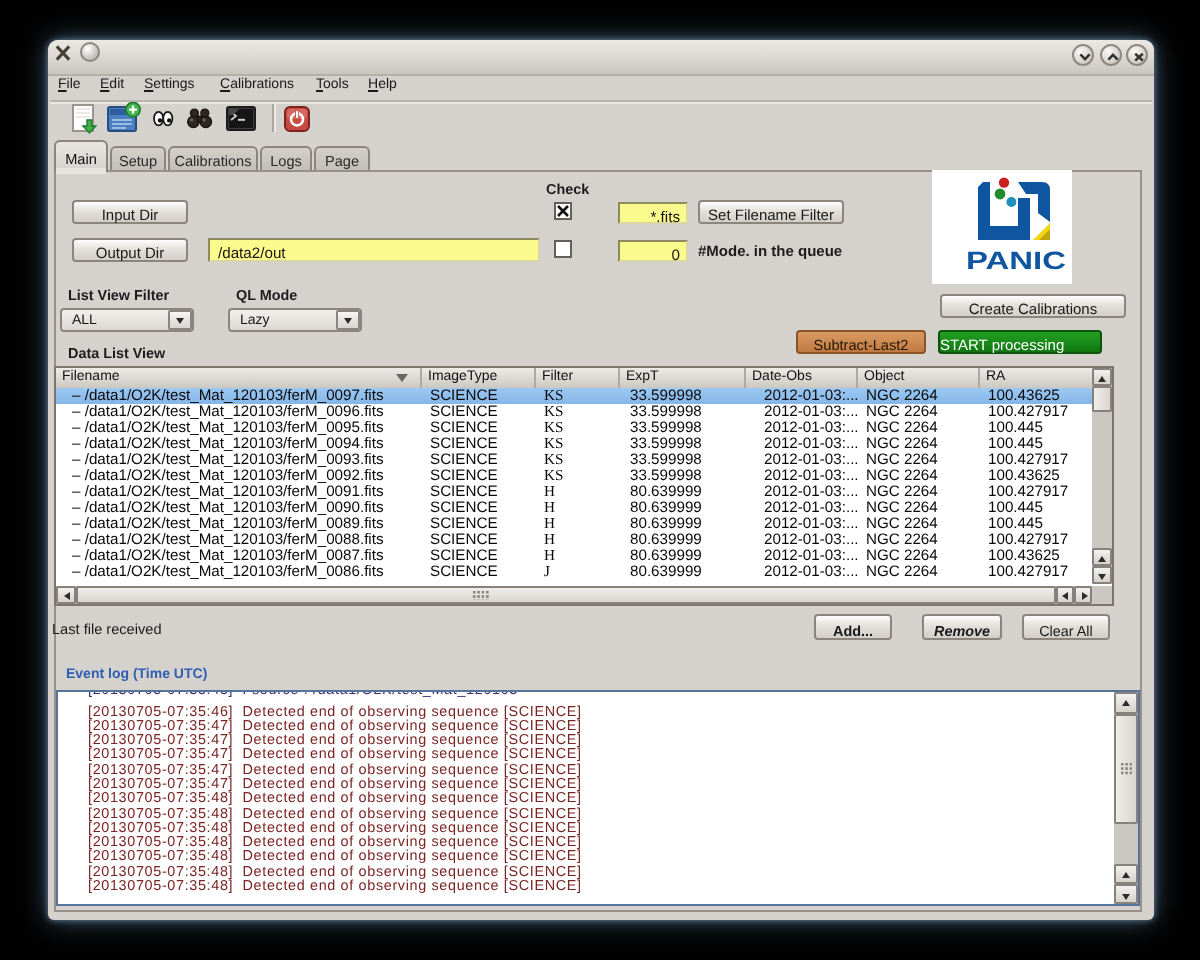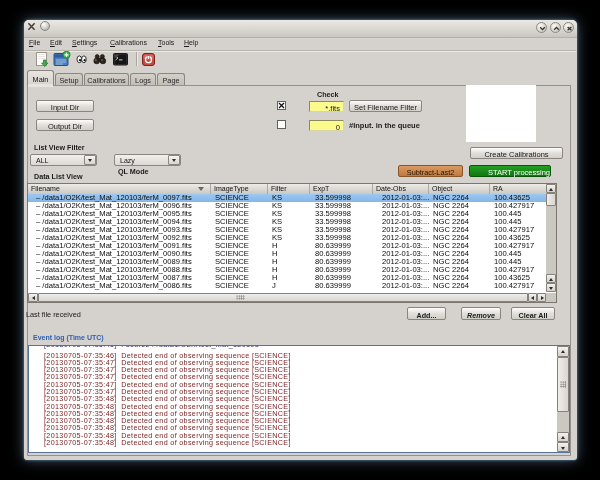--- a/index.html
+++ b/index.html
@@ -114,47 +114,60 @@
   <div class="a tab" style="left:55px;top:73px;width:28px;height:12px;padding-top:1.5px;">Setup</div>
   <div class="a tab" style="left:84px;top:73px;width:45px;height:12px;padding-top:1.5px;">Calibrations</div>
   <div class="a tab" style="left:130px;top:73px;width:26px;height:12px;padding-top:1.5px;">Logs</div>
   <div class="a tab" style="left:157px;top:73px;width:28px;height:12px;padding-top:1.5px;">Page</div>
 
   <div class="a" style="left:27px;top:85px;width:544px;height:371px;border:1px solid #96928b;box-sizing:border-box;background:#d5d1cc;z-index:2;"></div>
   <div class="a tabon" style="left:28px;top:84px;width:25px;height:3px;background:#e7e4e0;z-index:4;"></div>
 
   <div class="a" style="left:27px;top:85px;width:544px;height:371px;z-index:5;" id="pane">
 
-    <div class="a blbl" style="left:246px;top:5px;margin-left:44px;">Check</div>
+    <div class="a blbl" style="left:246px;top:5px;">Check</div>
     <div class="a btn" style="left:9px;top:15px;width:58px;height:12px;padding-top:2px;">Input Dir</div>
     <div class="a cb" style="left:250px;top:16px;">
         <svg width="7" height="7">
           <path d="M1,1 L6,6 M6,1 L1,6" stroke="#111" stroke-width="1.3"></path>
         </svg>
       </div>
     <div class="a yel" style="left:282px;top:16px;width:35px;height:11px;padding:1.5px 3px 0 0;text-align:right;box-sizing:border-box;">*.fits</div>
     <div class="a btn" style="left:322px;top:15px;width:73px;height:12px;padding-top:2px;">Set Filename Filter</div>
     <div class="a" style="left:439px;top:0px;width:70px;height:57px;background:#fff;"></div>
+    <div class="a" style="left:439px;top:0px;width:70px;height:57px;" id="logo">
+      <svg width="70" height="58" viewBox="0 0 70 58">
+        <path d="M23,8.5 L25.5,6 h3.5 v22 h14 v-14 h6 v21 h-26 z" fill="#10559f"></path>
+        <path d="M43,6 L55,6 Q59,6 59,10 L59,26 L53,21.5 L53,12 L47,12 Z" fill="#10559f"></path>
+        <path d="M50.5,35 L59,26.5 L59,35 Z" fill="#f5d411"></path>
+        <path d="M53.5,35 L59,29.5 L59,35 Z" fill="#c3a60c"></path>
+        <circle cx="36" cy="6.3" r="2.6" fill="#cc1f1f"></circle>
+        <circle cx="34" cy="12" r="2.7" fill="#1f8c2a"></circle>
+        <circle cx="39.7" cy="16" r="2.5" fill="#1f8fc0"></circle>
+        <text x="42" y="49.5" font-family="Liberation Sans,sans-serif" font-size="12.5" font-weight="bold" fill="#10559f" text-anchor="middle" textLength="50" lengthAdjust="spacingAndGlyphs">PANIC</text>
+      </svg>
+    </div>
     <div class="a btn" style="left:9px;top:34px;width:58px;height:12px;padding-top:2px;">Output Dir</div>
+    <div class="a yel" style="left:77px;top:34px;width:166px;height:12px;padding:2px 0 0 4px;">/data2/out</div>
     <div class="a cb" style="left:250px;top:35px;"></div>
     <div class="a yel" style="left:282px;top:35px;width:35px;height:11px;padding:1.5px 3px 0 0;text-align:right;box-sizing:border-box;">0</div>
-    <div class="a blbl" style="left:322px;top:36px;font-size:7.5px;">#Input. in the queue</div>
+    <div class="a blbl" style="left:322px;top:36px;font-size:7.5px;">#Mode. in the queue</div>
     <div class="a blbl" style="left:7px;top:58px;">List View Filter</div>
-    <div class="a blbl" style="left:91px;top:58px;margin-top:24px;">QL Mode</div>
+    <div class="a blbl" style="left:91px;top:58px;">QL Mode</div>
     <div class="a combo" style="left:3px;top:69px;width:67px;height:12px;padding:2px 0 0 5px;">ALL</div>
     <div class="a carr" style="left:57px;top:70px;width:12px;height:10px;">
         <div class="tri-d" style="margin:3px 0 0 3px;"></div>
       </div>
     <div class="a combo" style="left:87px;top:69px;width:67px;height:12px;padding:2px 0 0 5px;">Lazy</div>
     <div class="a carr" style="left:141px;top:70px;width:12px;height:10px;">
         <div class="tri-d" style="margin:3px 0 0 3px;"></div>
       </div>
     <div class="a btn" style="left:443px;top:62px;width:93px;height:12px;padding-top:2px;">Create Calibrations</div>
     <div class="a" style="left:371px;top:80px;width:65px;height:12px;background:linear-gradient(#d89a62,#c07a40);border:1px solid #8a5526;border-radius:2px;box-sizing:border-box;font-size:7.3px;color:#241505;text-align:center;padding-top:2px;">Subtract-Last2</div>
-    <div class="a" style="left:442px;top:80px;width:82px;height:12px;background:linear-gradient(#22a022,#117611);border:1px solid #0b550b;border-radius:2px;box-sizing:border-box;font-size:7.5px;color:#fff;text-align:right;padding-top:1.5px;">START processing</div>
+    <div class="a" style="left:442px;top:80px;width:82px;height:12px;background:linear-gradient(#22a022,#117611);border:1px solid #0b550b;border-radius:2px;box-sizing:border-box;font-size:7.5px;color:#fff;text-align:left;padding-top:1.5px;">START processing</div>
     <div class="a blbl" style="left:7px;top:87px;">Data List View</div>
   </div>
 
   <div class="a" style="left:27px;top:183px;width:530px;height:120px;border:1px solid #7b776f;background:#fff;box-sizing:border-box;z-index:6;"></div>
   <div class="a" style="left:28px;top:184px;z-index:7;">
     <div class="a hdr" style="left:0;top:0;width:183px;">Filename</div>
     <div class="a hdr" style="left:183px;top:0;width:57px;">ImageType</div>
     <div class="a hdr" style="left:240px;top:0;width:42px;">Filter</div>
     <div class="a hdr" style="left:282px;top:0;width:63px;">ExpT</div>
     <div class="a hdr" style="left:345px;top:0;width:56px;">Date-Obs</div>
@@ -180,21 +193,21 @@
 SCIENCE
 SCIENCE
 SCIENCE
 SCIENCE
 SCIENCE
 SCIENCE
 SCIENCE
 SCIENCE
 SCIENCE
 SCIENCE</div>
-  <div class="a" style="left:272px;top:194px;font-size:7.6px;line-height:8px;color:#0a0a0a;z-index:8;white-space:pre;">KS
+  <div class="a" style="left:272px;top:194px;font-size:7.6px;line-height:8px;color:#0a0a0a;z-index:8;white-space:pre;font-family:Liberation Serif, serif;">KS
 KS
 KS
 KS
 KS
 KS
 H
 H
 H
 H
 H
@@ -269,21 +282,21 @@
   <div class="a sbtn" style="left:528px;top:293px;width:9px;height:9px;z-index:9;">
       <div class="tri-l" style="margin:2px 0 0 2px;"></div>
     </div>
   <div class="a sbtn" style="left:537px;top:293px;width:9px;height:9px;z-index:9;">
       <div class="tri-r" style="margin:2px 0 0 2.5px;"></div>
     </div>
 
   <div class="a" style="left:26px;top:310px;font-size:7.3px;color:#1a1a1a;z-index:6;">Last file received</div>
   <div class="a btn" style="left:407px;top:307px;width:39px;height:13px;padding-top:2.5px;font-weight:bold;font-size:7.2px;z-index:6;">Add...</div>
   <div class="a btn" style="left:461px;top:307px;width:40px;height:13px;padding-top:2.5px;font-weight:bold;font-size:7.2px;z-index:6;font-style:italic;">Remove</div>
-  <div class="a btn" style="left:511px;top:307px;width:44px;height:13px;padding-top:2.5px;font-weight:bold;font-size:7.2px;z-index:6;">Clear All</div>
+  <div class="a btn" style="left:511px;top:307px;width:44px;height:13px;padding-top:2.5px;font-weight:normal;font-size:7.2px;z-index:6;">Clear All</div>
   <div class="a" style="left:33px;top:334px;font-size:7px;font-weight:bold;color:#2f5fb3;z-index:6;">Event log (Time UTC)</div>
   <div class="a" style="left:28px;top:345px;width:542px;height:108px;border:1px solid #56749a;background:#fff;box-sizing:border-box;z-index:6;"></div>
   <div class="a" style="left:43px;top:346px;width:579px;height:106px;overflow:hidden;z-index:7;">
     <div class="a" style="left:1px;top:-5px;font-size:7.2px;letter-spacing:0.33px;line-height:7.3px;white-space:pre;color:#31317e;">[20130705-07:35:45]  Fsource : /data1/O2K/test_Mat_120103</div>
     <div class="a" style="left:1px;top:5.5px;font-size:7.2px;letter-spacing:0.33px;line-height:7.3px;white-space:pre;color:#7b2424;">[20130705-07:35:46]  Detected end of observing sequence [SCIENCE]
 [20130705-07:35:47]  Detected end of observing sequence [SCIENCE]
 [20130705-07:35:47]  Detected end of observing sequence [SCIENCE]
 [20130705-07:35:47]  Detected end of observing sequence [SCIENCE]
 [20130705-07:35:47]  Detected end of observing sequence [SCIENCE]
 [20130705-07:35:47]  Detected end of observing sequence [SCIENCE]

